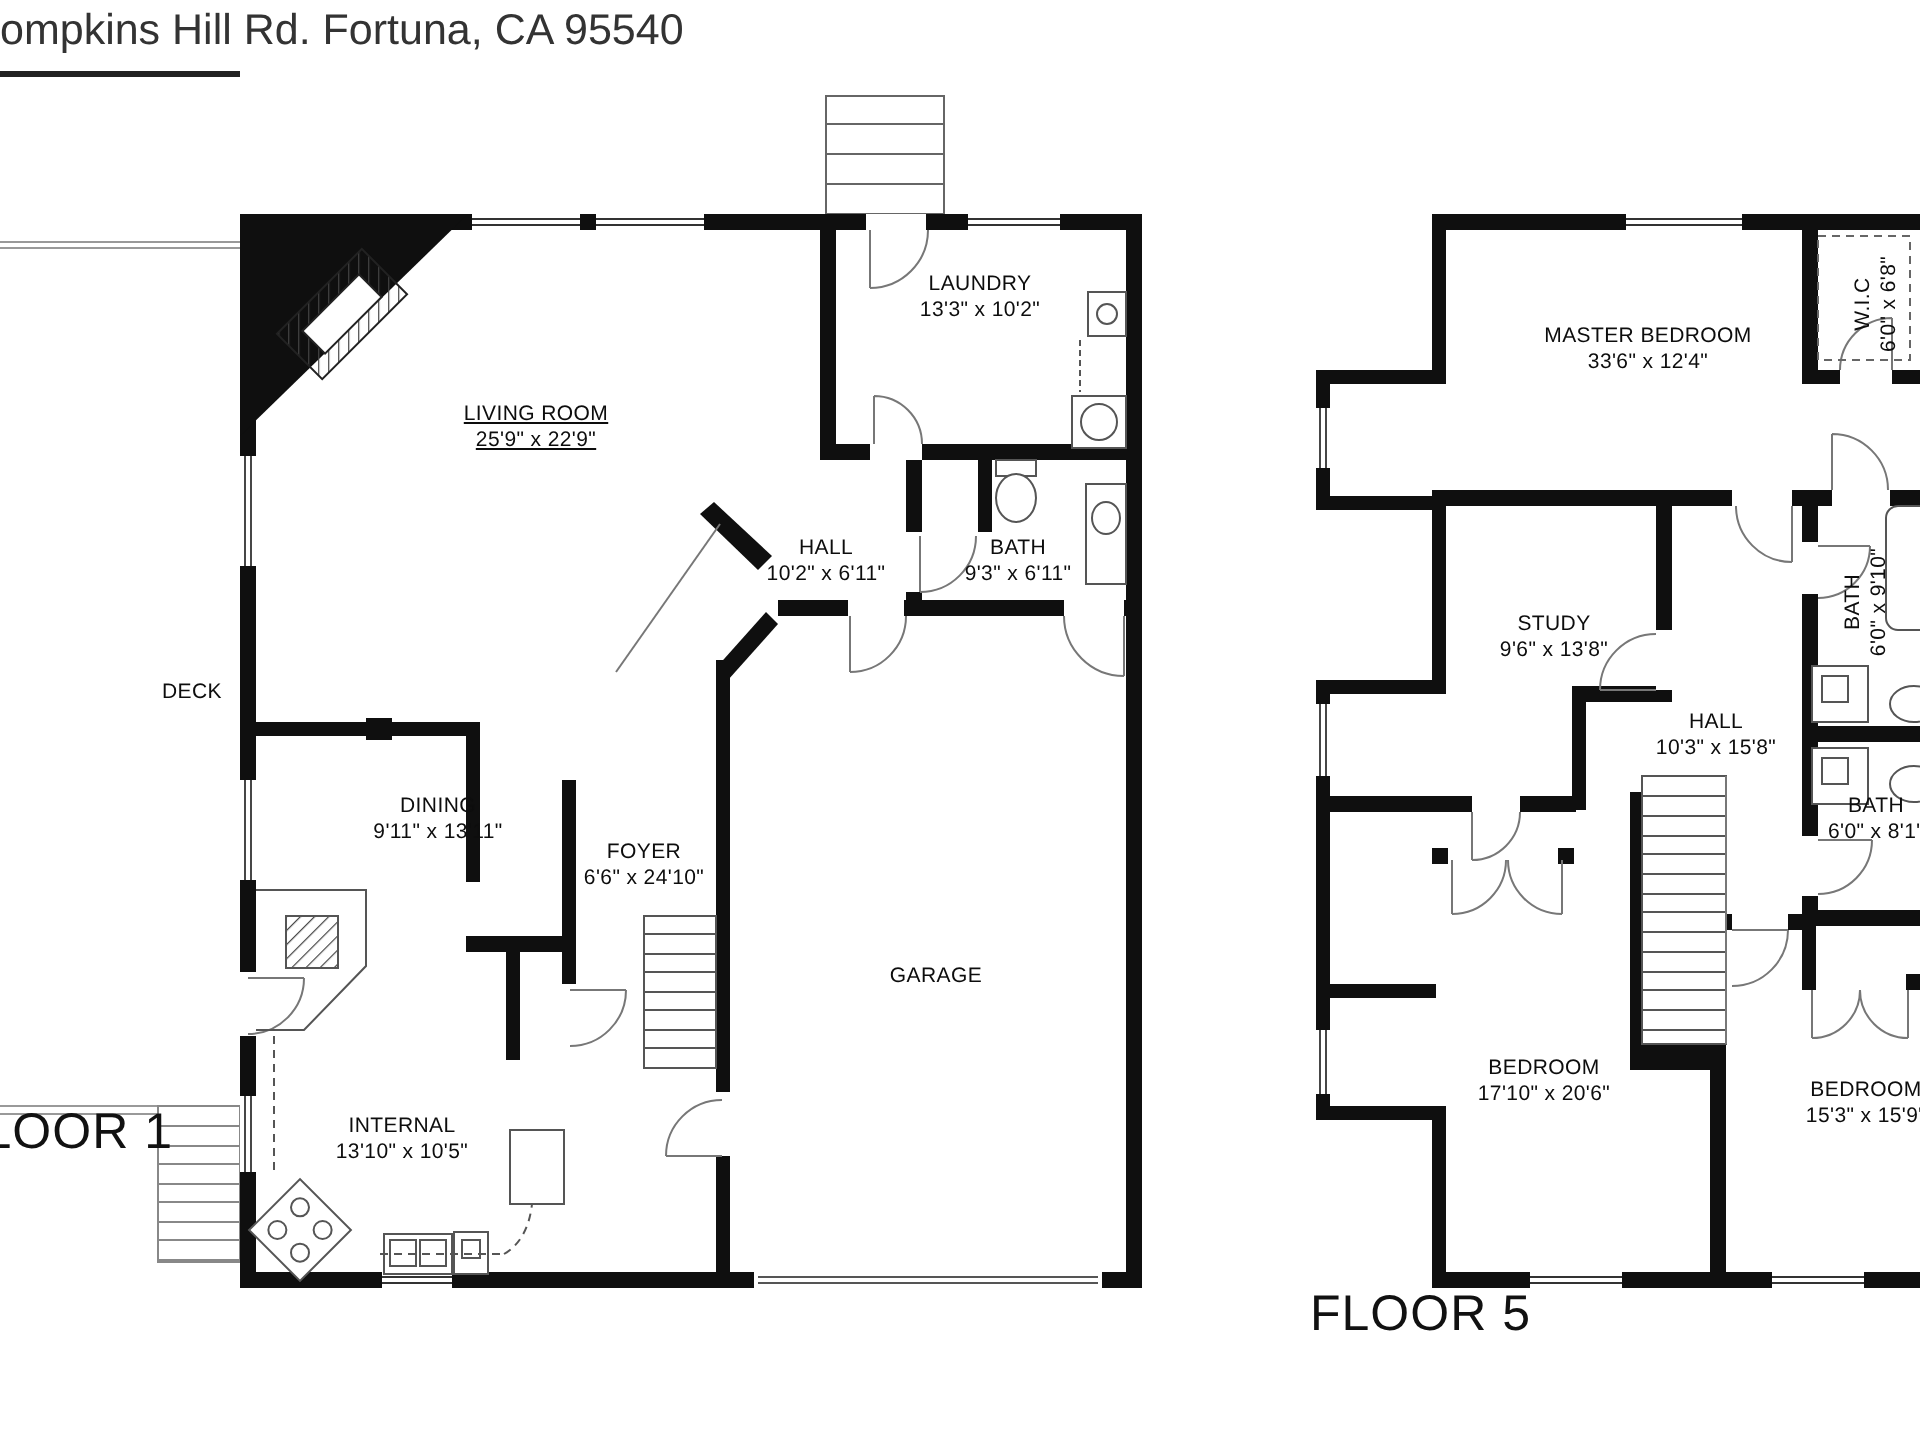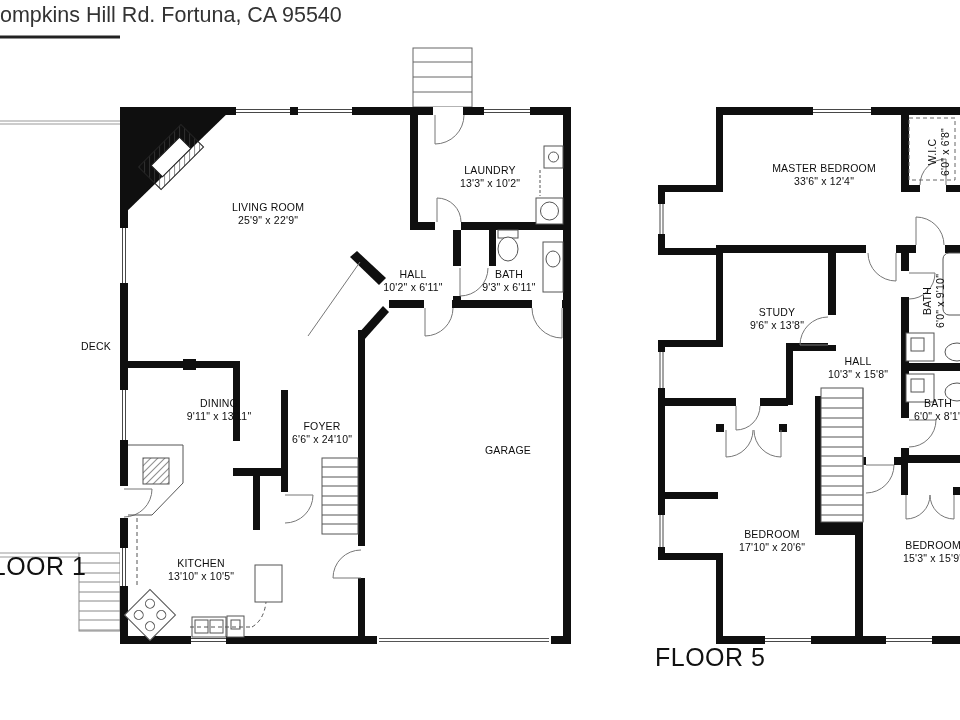--- a/index.html
+++ b/index.html
@@ -245,25 +245,25 @@
       <rect x="906" y="374" width="28" height="28"></rect>
           <rect x="911" y="379" width="13" height="13"></rect>
       <ellipse cx="957" cy="392" rx="12" ry="9"></ellipse>
       <line x1="863" y1="388" x2="863" y2="522" stroke="#777"></line>
     </g>
   </g>
 </svg>
 
 <div class="page-title">ompkins Hill Rd. Fortuna, CA 95540</div>
 
-<div class="room-label" style="left:268px;top:201px;">
+<div class="room-label" style="left:268px;top:201px;text-decoration:underline;">
   <span>LIVING ROOM</span>
   <span class="dims">25'9" x 22'9"</span>
 </div>
-<div class="room-label" style="left:490px;top:164px;">
+<div class="room-label" style="left:490px;top:136px;">
   <span>LAUNDRY</span>
   <span class="dims">13'3" x 10'2"</span>
 </div>
 <div class="room-label" style="left:413px;top:268px;">
   <span>HALL</span>
   <span class="dims">10'2" x 6'11"</span>
 </div>
 <div class="room-label" style="left:509px;top:268px;">
   <span>BATH</span>
   <span class="dims">9'3" x 6'11"</span>
@@ -272,25 +272,25 @@
   <span>DECK</span>
 </div>
 <div class="room-label" style="left:181px;top:397px;margin-left:38px;">
   <span>DINING</span>
   <span class="dims">9'11" x 13'11"</span>
 </div>
 <div class="room-label" style="left:322px;top:420px;">
   <span>FOYER</span>
   <span class="dims">6'6" x 24'10"</span>
 </div>
-<div class="room-label" style="left:468px;top:444px;margin-left:40px;">
+<div class="room-label" style="left:468px;top:482px;">
   <span>GARAGE</span>
 </div>
 <div class="room-label" style="left:201px;top:557px;">
-  <span>KITCHEN</span>
+  <span>INTERNAL</span>
   <span class="dims">13'10" x 10'5"</span>
 </div>
 <div class="floor-label" style="left:-24px;top:552px;">FLOOR 1</div>
 
 <div class="room-label" style="left:824px;top:162px;">
   <span>MASTER BEDROOM</span>
   <span class="dims">33'6" x 12'4"</span>
 </div>
 <div class="room-label rot" style="left:938px;top:152px;">
   <span>W.I.C</span>

